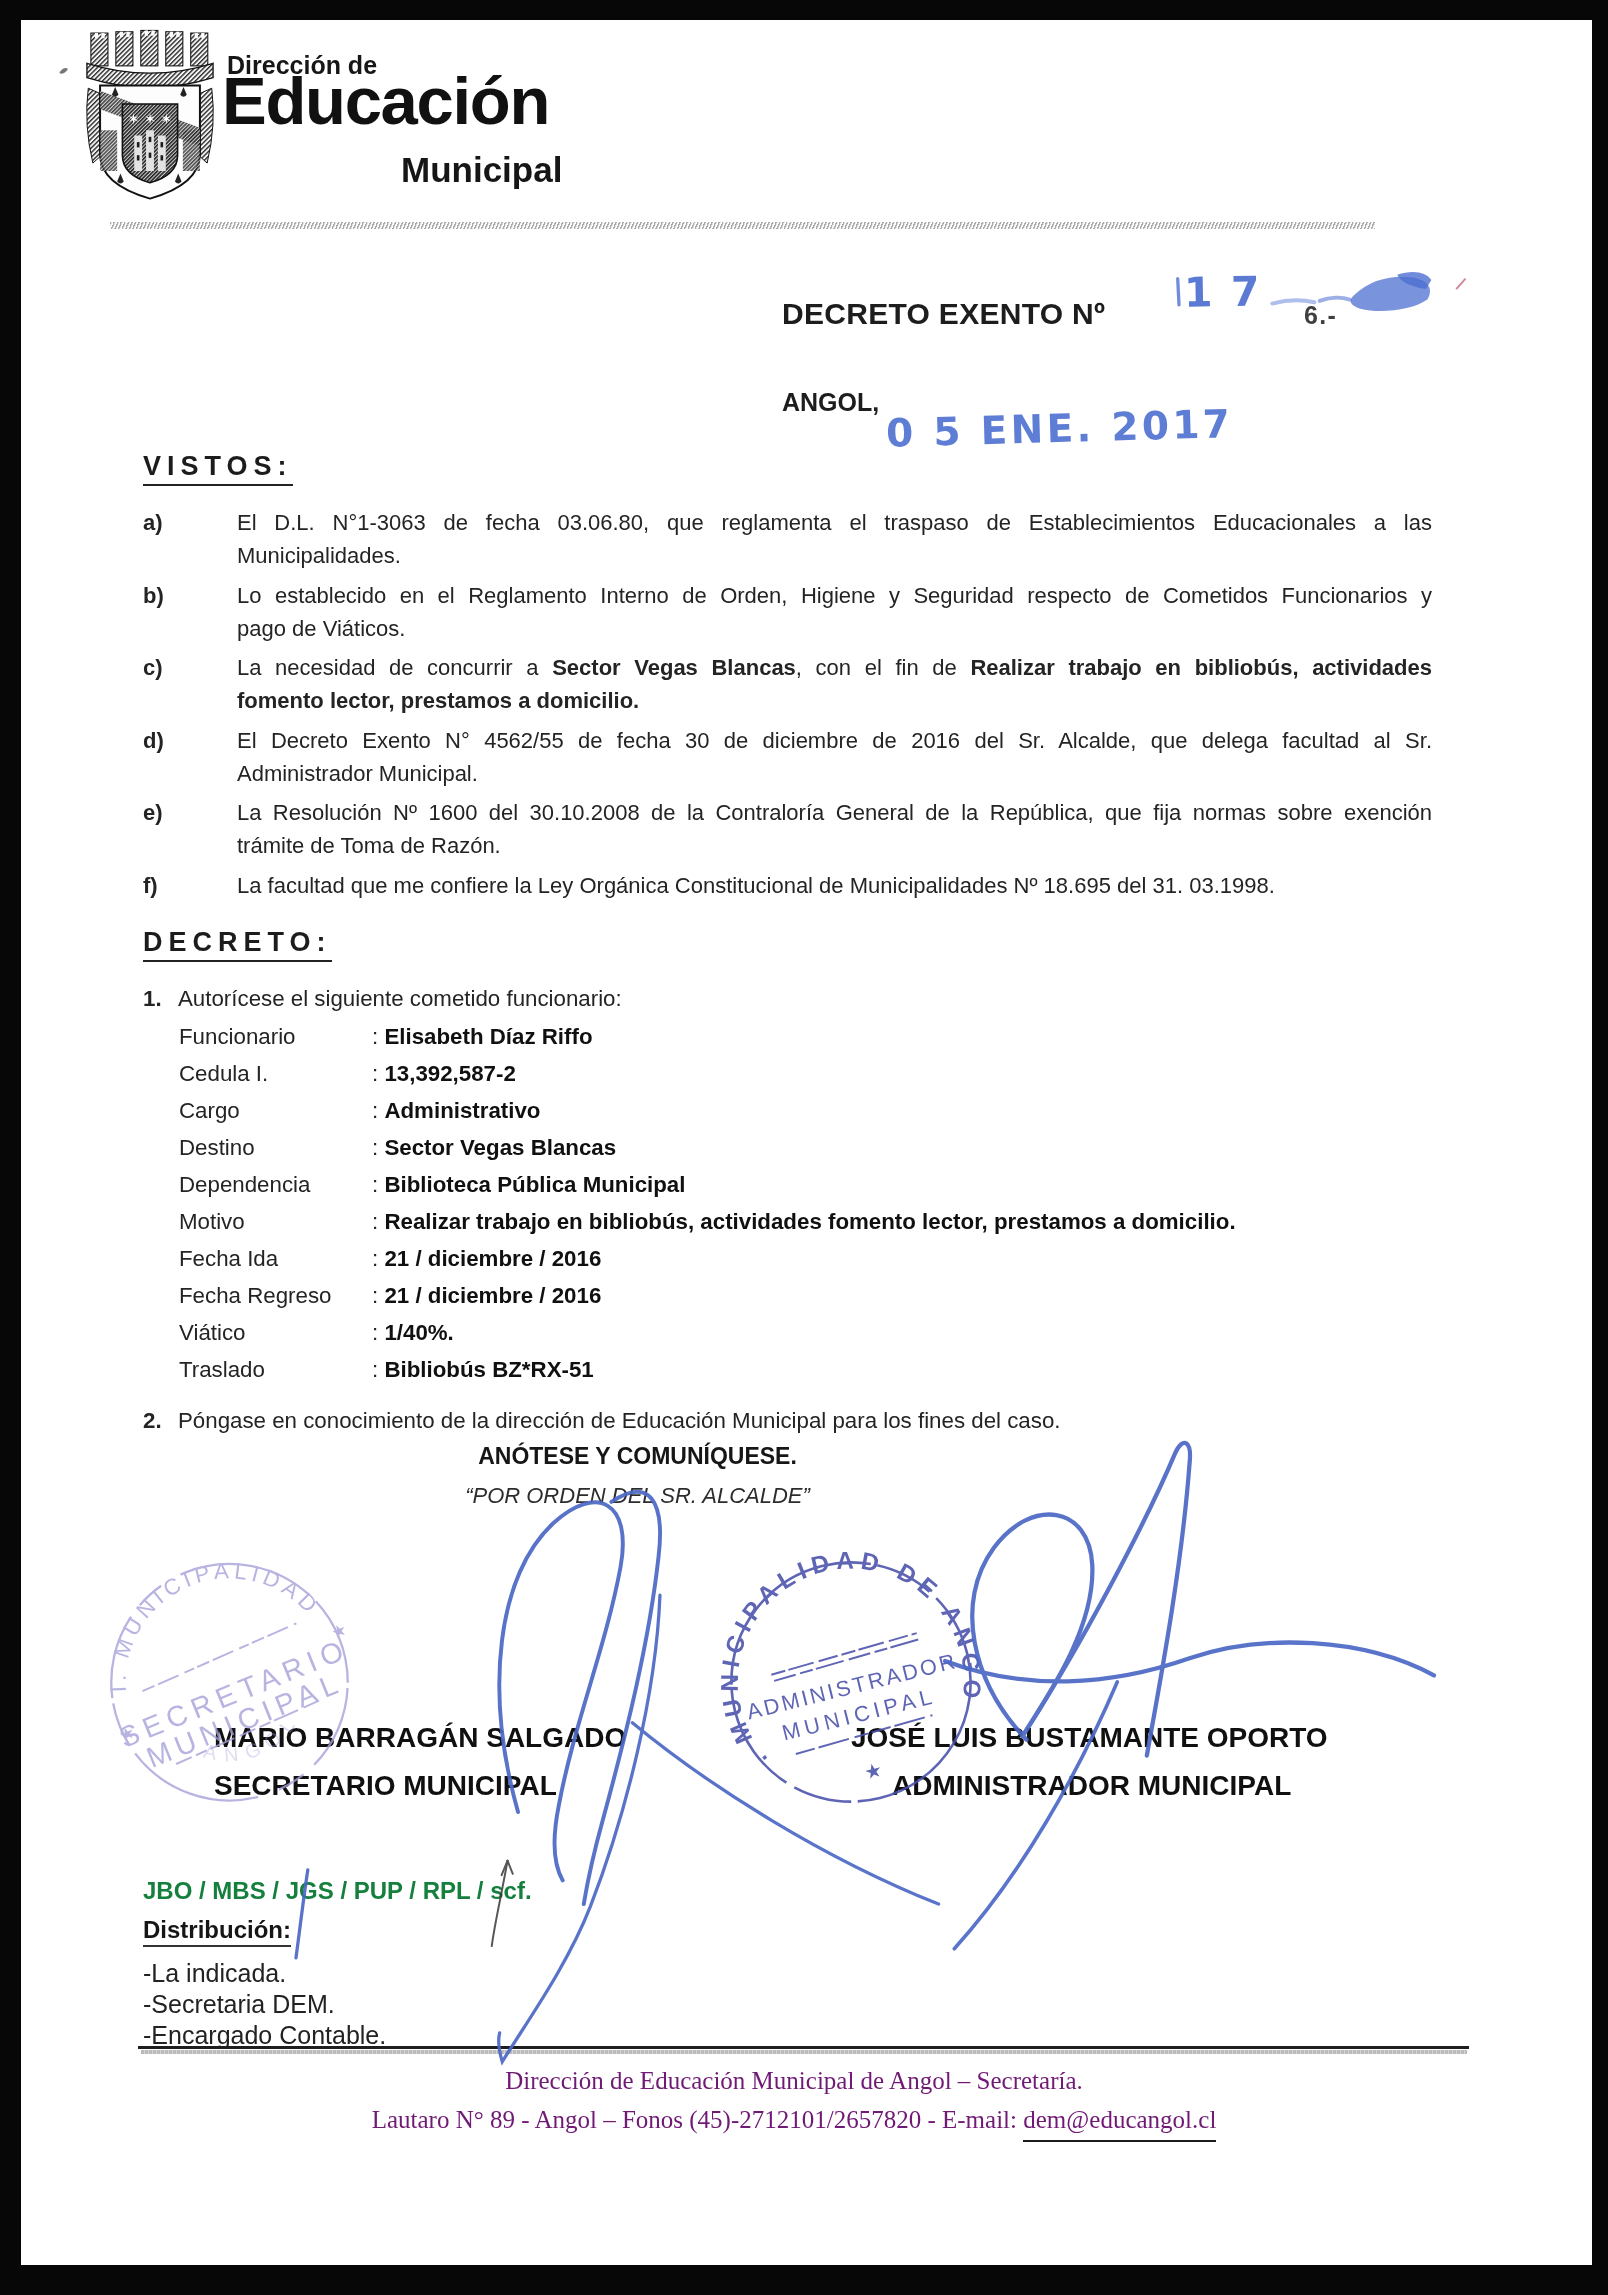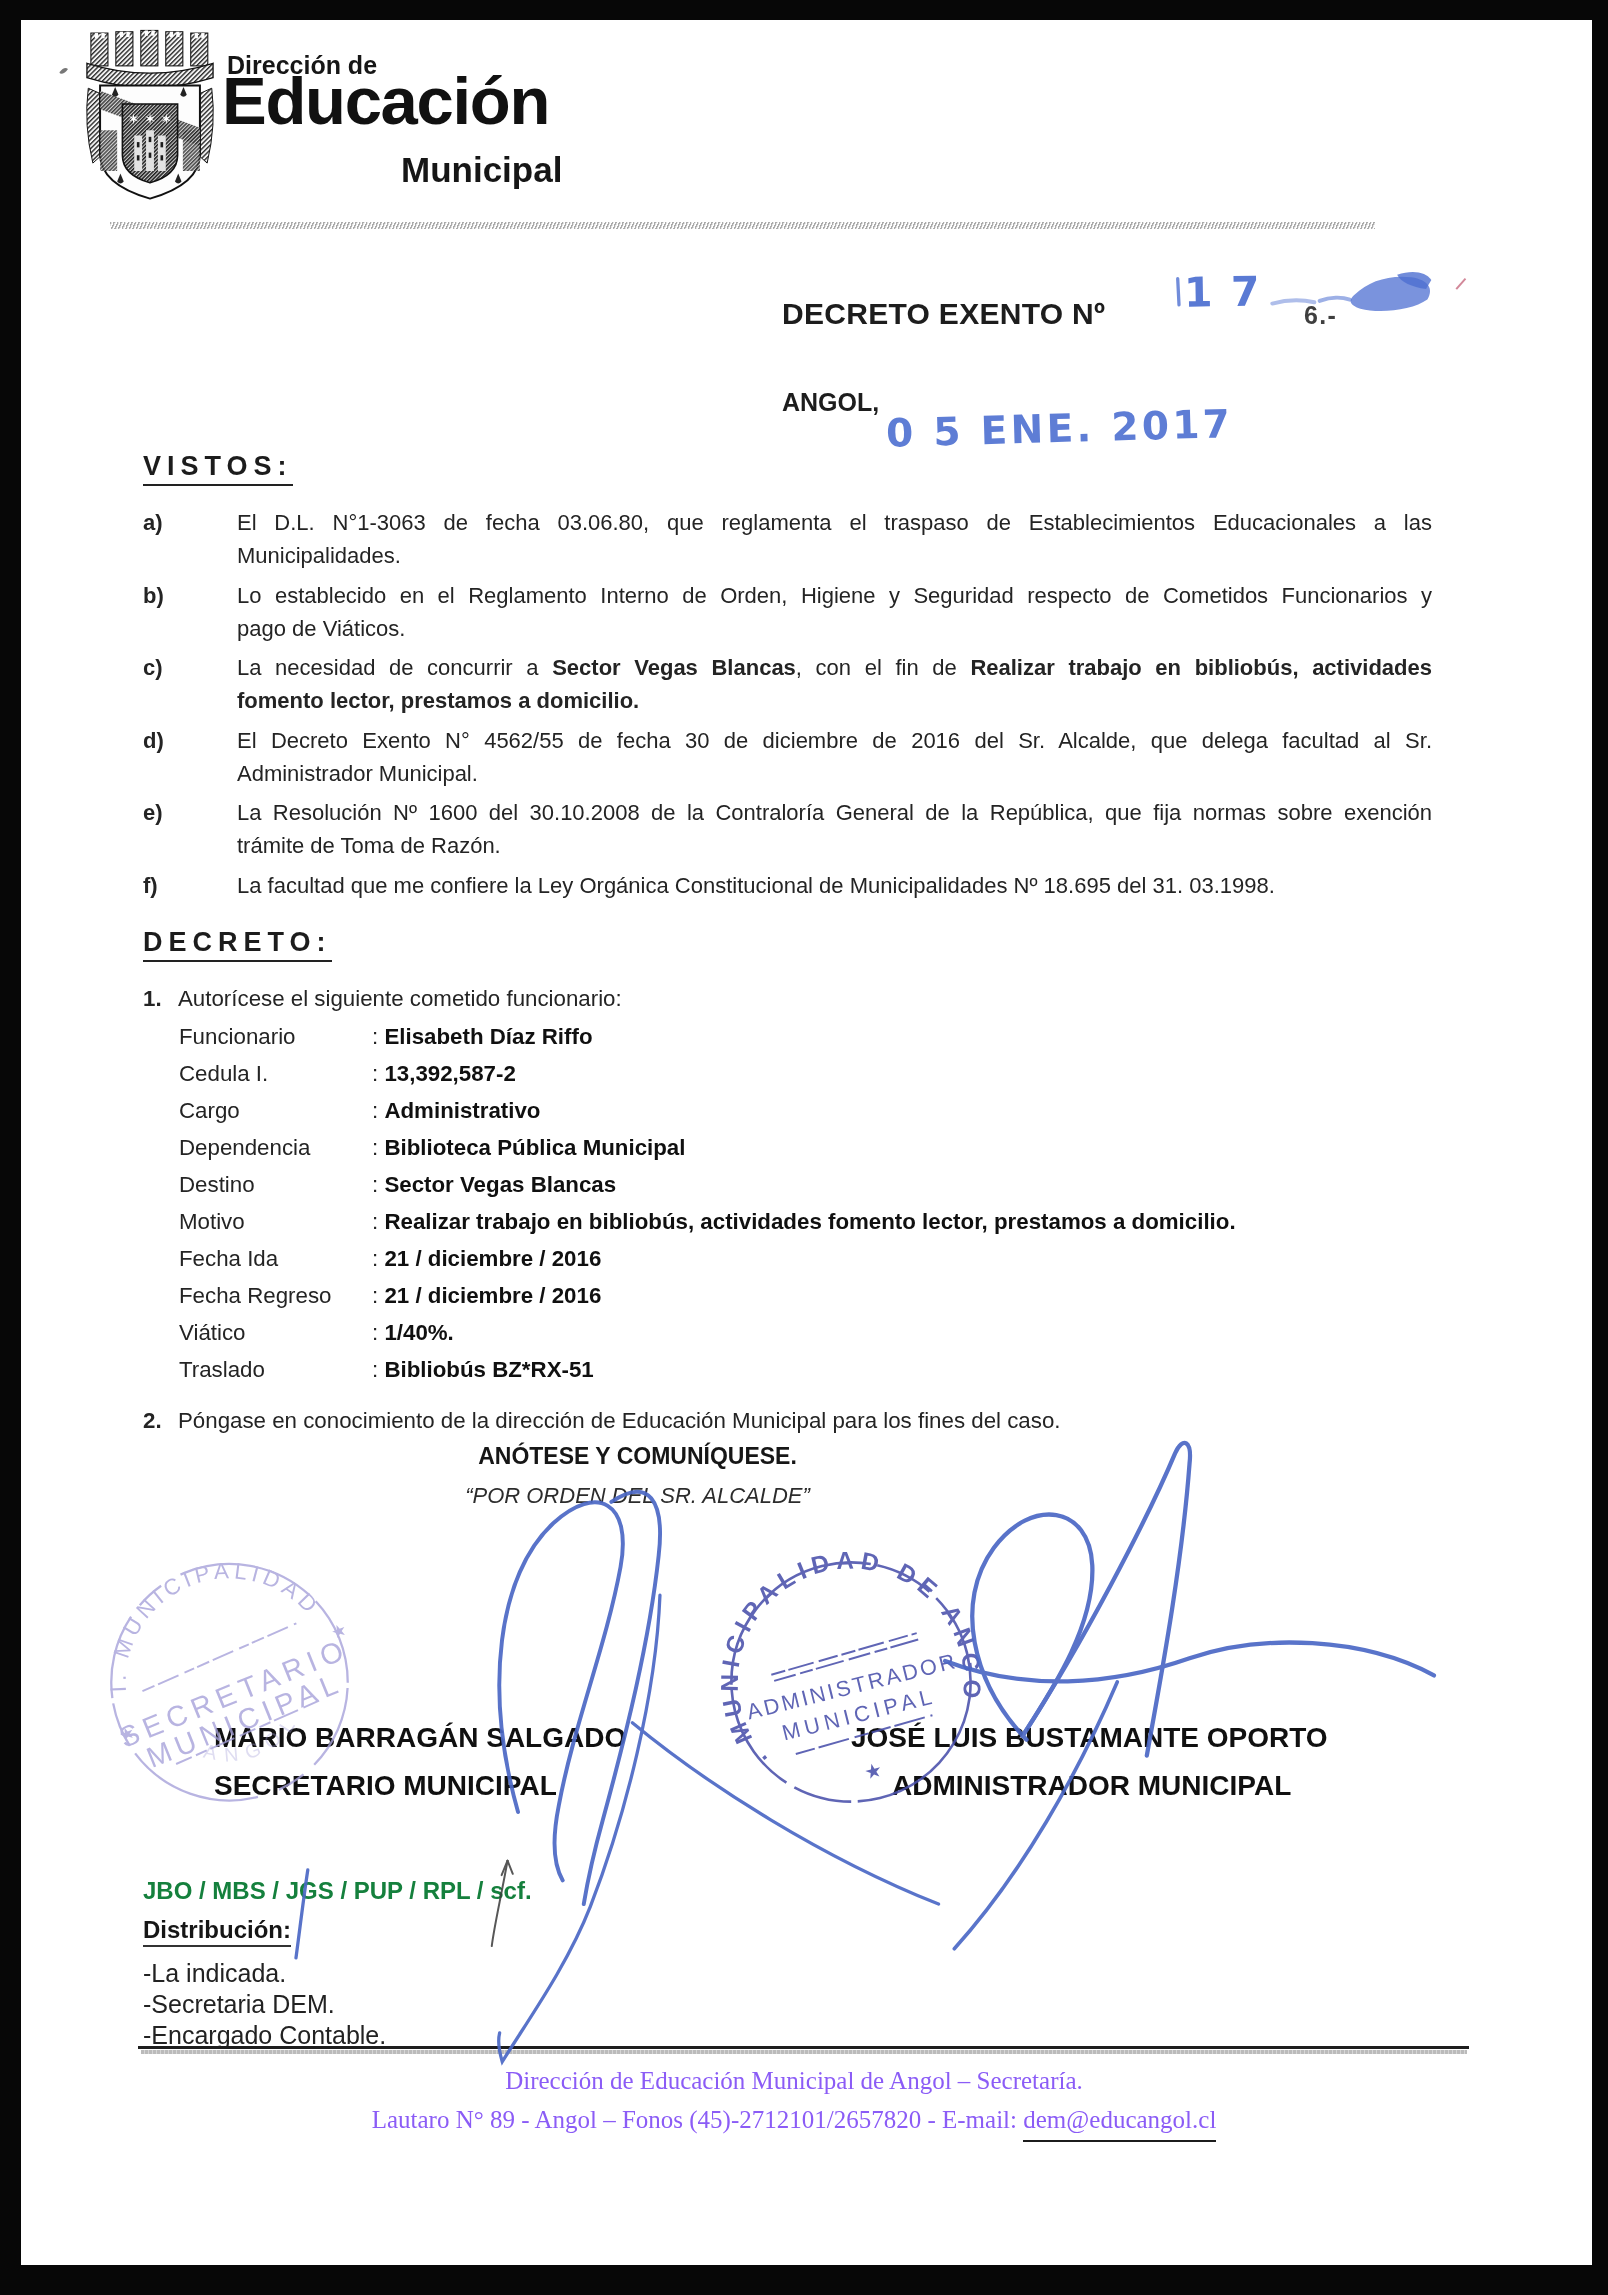--- a/index.html
+++ b/index.html
@@ -62,21 +62,21 @@
   .jose-title{left:892px;top:1770px;}
 
   .initials{left:143px;top:1877px;font-size:24px;font-weight:bold;color:#15803d;}
   .distr-head{left:143px;top:1916px;font-size:24px;font-weight:bold;color:#161616;
               border-bottom:2.6px double #333;display:inline-block;padding-bottom:1.3px;}
   .distr{left:143px;top:1958px;font-size:25px;line-height:31px;color:#222;}
 
   .rule1{left:138px;top:2046px;width:1331px;height:2.6px;background:#1e1e1e;}
   .rule2{left:141px;top:2050px;width:1326px;height:4px;opacity:.4;
          background:repeating-linear-gradient(90deg,#555 0 2.6px,#999 2.6px 4px);}
-  .foot{font-family:"Liberation Serif", serif;color:#8b5cf6;text-align:center;}
+  .foot{font-family:"Liberation Serif", serif;color:#701a75;text-align:center;}
   .foot1{left:137px;top:2067px;width:1314px;font-size:25px;}
   .foot2{left:137px;top:2106px;width:1314px;font-size:25px;}
   .foot2 .email{border-bottom:2px solid #1c1c1c;padding-bottom:7px;}
 
   svg{display:block;}
   .overlay{left:0;top:0;width:1609px;height:2295px;z-index:40;pointer-events:none;}
   .stampwrap{z-index:30;}
 </style>
 </head>
 <body>
@@ -227,26 +227,26 @@
       </div>
       <div class="f-row">
         <div class="f-label">Cedula I.</div>
         <div class="f-value"><span>: </span><b>13,392,587-2</b></div>
       </div>
       <div class="f-row">
         <div class="f-label">Cargo</div>
         <div class="f-value"><span>: </span><b>Administrativo</b></div>
       </div>
       <div class="f-row">
+        <div class="f-label">Destino</div>
+        <div class="f-value"><span>: </span><b>Sector Vegas Blancas</b></div>
+      </div>
+      <div class="f-row">
         <div class="f-label">Dependencia</div>
         <div class="f-value"><span>: </span><b>Biblioteca Pública Municipal</b></div>
-      </div>
-      <div class="f-row">
-        <div class="f-label">Destino</div>
-        <div class="f-value"><span>: </span><b>Sector Vegas Blancas</b></div>
       </div>
       <div class="f-row">
         <div class="f-label">Motivo</div>
         <div class="f-value"><span>: </span><b>Realizar trabajo en bibliobús, actividades fomento lector, prestamos a domicilio.</b></div>
       </div>
       <div class="f-row">
         <div class="f-label">Fecha Ida</div>
         <div class="f-value"><span>: </span><b>21 / diciembre / 2016</b></div>
       </div>
       <div class="f-row">

